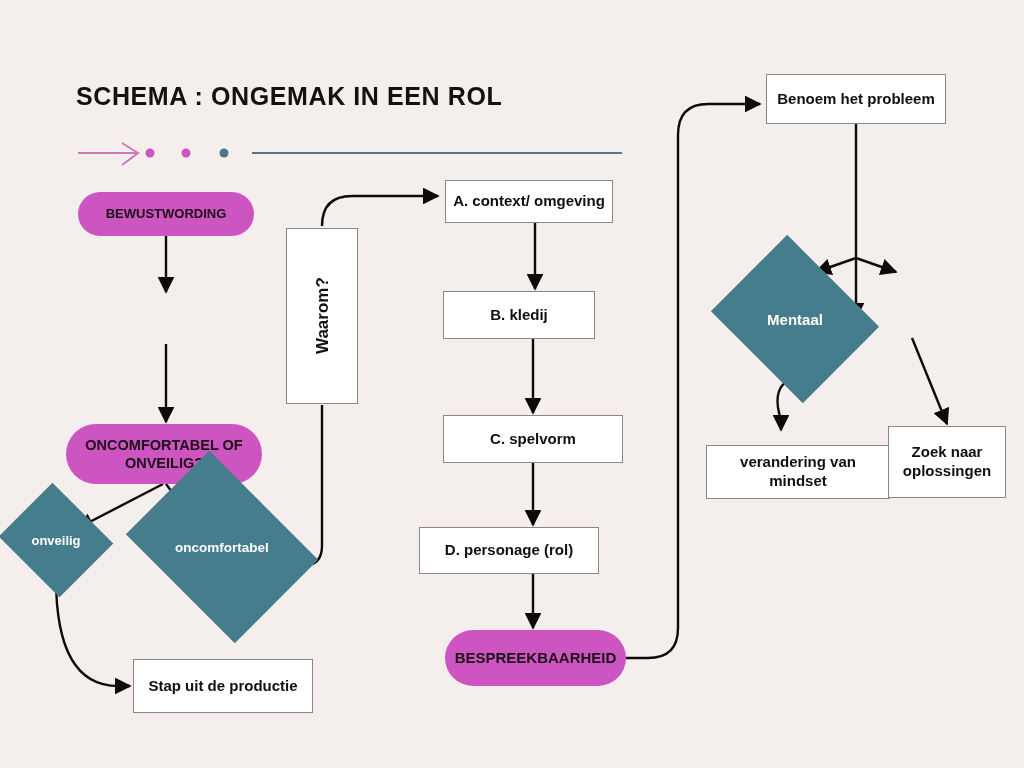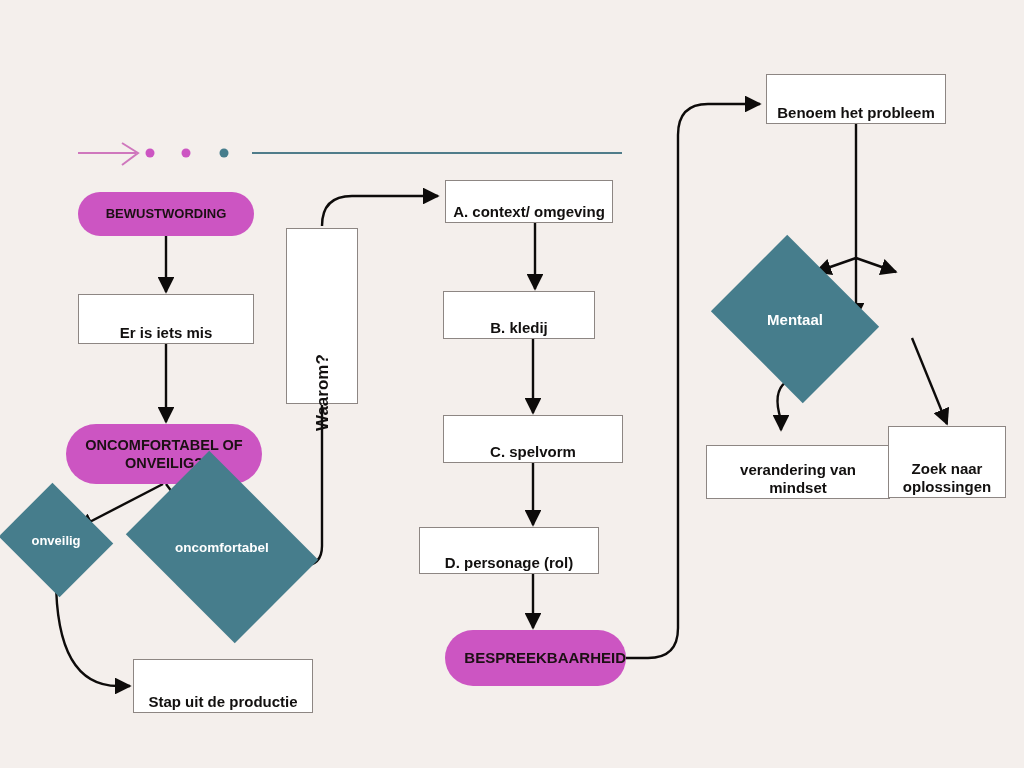--- a/index.html
+++ b/index.html
@@ -34,21 +34,20 @@
     align-items: center;
     justify-content: center;
     text-align: center;
   }
   .box {
     background: #ffffff;
     border: 1px solid #8d8683;
     color: #12100f;
     font-weight: bold;
     line-height: 1.25;
-    align-items: flex-end;
   }
   .pill {
     background: #cc55c2;
     border-radius: 999px;
     color: #1c1014;
     font-weight: bold;
     line-height: 1.25;
   }
   .diamond-wrap {
     position: absolute;
@@ -93,20 +92,21 @@
     transform: rotate(-90deg);
     white-space: nowrap;
     font-weight: bold;
   }
 </style>
 </head>
 <body>
 
 <div id="canvas">
 
+  <div class="title">SCHEMA : ONGEMAK IN EEN ROL</div>
 
   <svg class="divider" viewBox="0 0 548 26" xmlns="http://www.w3.org/2000/svg">
     <g>
       <line x1="2" y1="13" x2="60" y2="13" stroke="#cf77bd" stroke-width="2"></line>
       <polyline points="46,3 62,13 46,25" fill="none" stroke="#cf77bd" stroke-width="2"></polyline>
     </g>
     <circle cx="74" cy="13" r="4.5" fill="#cc55c2"></circle>
     <circle cx="110" cy="13" r="4.5" fill="#cc55c2"></circle>
     <circle cx="148" cy="13" r="4.5" fill="#467d8c"></circle>
     <line x1="176" y1="13" x2="546" y2="13" stroke="#4f7c8a" stroke-width="2"></line>
@@ -138,23 +138,20 @@
     </g>
     <g stroke="#0d0b0a" stroke-width="2.4" fill="none">
       <path d="M 322 405 L 322 546 Q 322 566 302 566 L 292 566"></path>
     </g>
   </svg>
 
   <div class="node pill" style="left:78px; top:192px; width:176px; height:44px; font-size:13px;">
     <span>BEWUSTWORDING</span>
   </div>
 
-  <div class="node box" style="left:78px; top:294px; width:176px; height:50px; font-size:15px;">
-    <span>Er is iets mis</span>
-  </div>
 
   <div class="node pill" style="left:66px; top:424px; width:196px; height:60px; font-size:14.5px; padding:0 14px;">
     <span>ONCOMFORTABEL OF ONVEILIG?</span>
   </div>
 
   <div class="diamond-wrap" style="left:13px; top:502px; width:86px; height:76px;">
     <div class="diamond-shape"></div>
     <div class="diamond-label" style="font-size:13px;">onveilig</div>
   </div>
 
@@ -180,21 +177,21 @@
   </div>
 
   <div class="node box" style="left:443px; top:415px; width:180px; height:48px; font-size:15px;">
     <span>C. spelvorm</span>
   </div>
 
   <div class="node box" style="left:419px; top:527px; width:180px; height:47px; font-size:15px;">
     <span>D. personage (rol)</span>
   </div>
 
-  <div class="node pill" style="left:445px; top:630px; width:181px; height:56px; font-size:15px;justify-content:flex-end;">
+  <div class="node pill" style="left:445px; top:630px; width:181px; height:56px; font-size:15px;">
     <span>BESPREEKBAARHEID</span>
   </div>
 
   <div class="node box" style="left:766px; top:74px; width:180px; height:50px; font-size:15px;">
     <span>Benoem het probleem</span>
   </div>
 
   <div class="diamond-wrap" style="left:730px; top:265px; width:130px; height:108px;">
     <div class="diamond-shape"></div>
     <div class="diamond-label" style="font-size:15px;">Mentaal</div>

